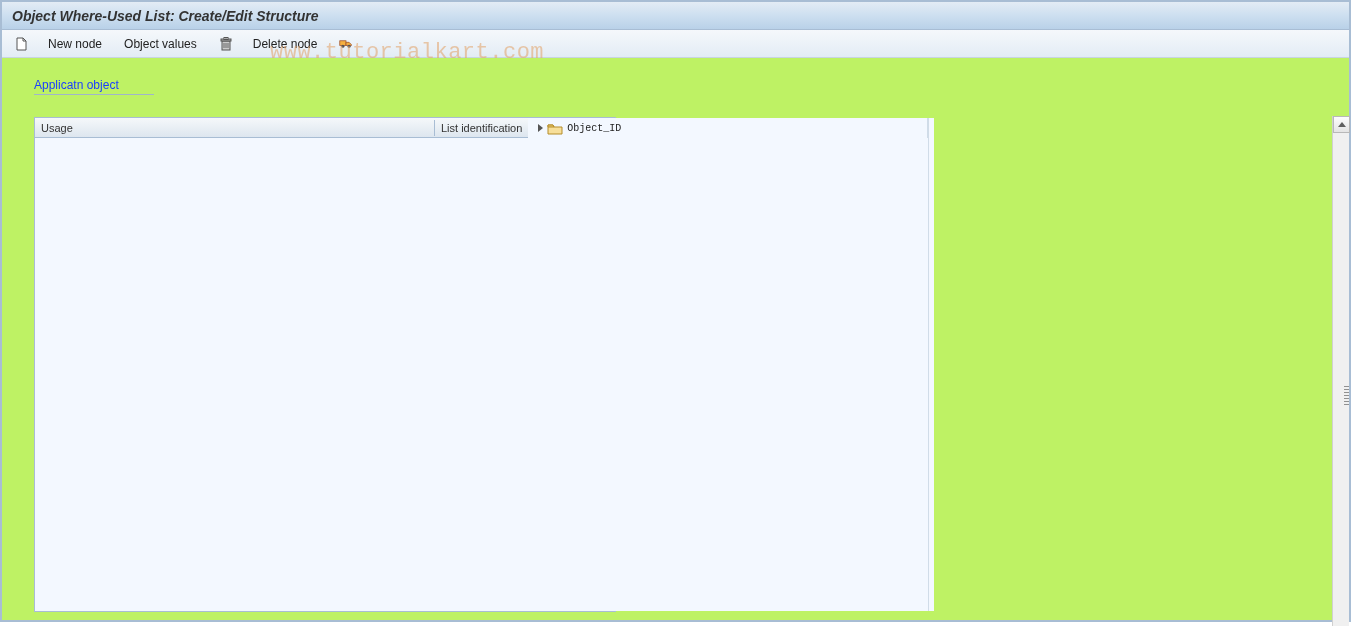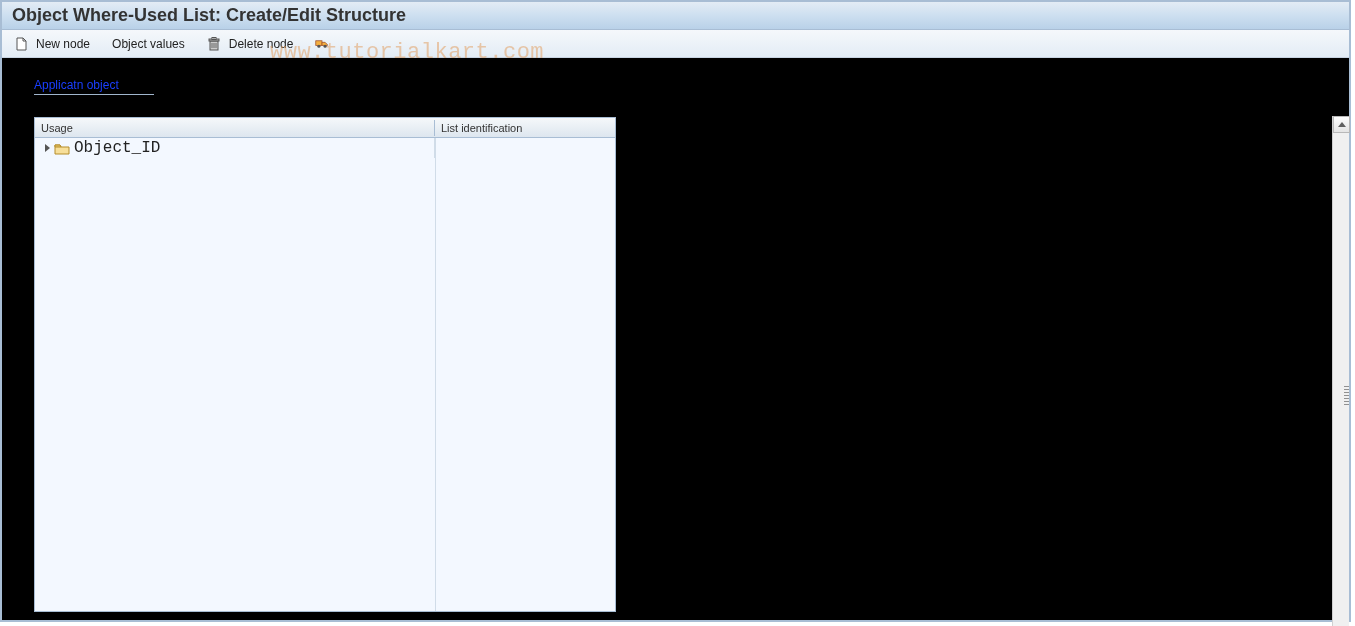--- a/index.html
+++ b/index.html
@@ -27,70 +27,71 @@
     .title-bar {
       background: linear-gradient(to bottom, #e3ecf5 0%, #cddff0 50%, #b9d1e8 100%);
       border-bottom: 1px solid #a8bdd4;
       padding: 5px 10px;
       height: 28px;
       display: flex;
       align-items: center;
     }
     .title-text {
       font-weight: bold;
-      font-size: 18px;
+      font-style: italic;
+      font-size: 14px;
       color: #333;
     }
     .toolbar {
       background: linear-gradient(to bottom, #f5f8fb 0%, #e3ecf5 100%);
       border-bottom: 1px solid #c8d4e2;
       padding: 3px 8px;
       height: 28px;
       display: flex;
       align-items: center;
       gap: 14px;
     }
     .toolbar-button {
       display: inline-flex;
       align-items: center;
-      gap: 8px;
+      gap: 20px;
       cursor: pointer;
       color: #222;
       padding: 2px 4px;
     }
     .icon-box {
       width: 14px;
       height: 14px;
       display: inline-flex;
       align-items: center;
       justify-content: center;
     }
     .content-area {
       flex: 1;
       padding: 20px 0 0 32px;
-      background: #000000;
+      background: #bef264;
       position: relative;
     }
     .link-text {
       color: #1a3fff;
       text-decoration: none;
       cursor: pointer;
       padding-bottom: 2px;
       display: inline-block;
       border-bottom: 1px solid #a0b5cc;
       width: 120px;
     }
     .tree-panel {
       margin-top: 22px;
       width: 582px;
       height: 495px;
       background: #f3f8ff;
       border: 1px solid #a8bdd4;
       display: flex;
-      flex-direction: column;
+      flex-direction: row;
     }
     .tree-header {
       display: flex;
       background: linear-gradient(to bottom, #f5f8fa 0%, #dde6ef 100%);
       border-bottom: 1px solid #a8bdd4;
       height: 20px;
       align-items: center;
     }
     .tree-header-col {
       padding: 2px 6px;
@@ -142,21 +143,21 @@
       border-top: 4px solid transparent;
       border-bottom: 4px solid transparent;
       border-left: 5px solid #555;
       cursor: pointer;
     }
     .folder-icon svg {
       display: block;
     }
     .tree-node-label {
       font-family: "Courier New", monospace;
-      font-size: 16px;
+      font-size: 10px;
       color: #222;
     }
     .scrollbar-right {
       position: absolute;
       right: 0;
       top: 58px;
       width: 17px;
       height: 560px;
       background: #f0f0f0;
       border-left: 1px solid #d0d0d0;

